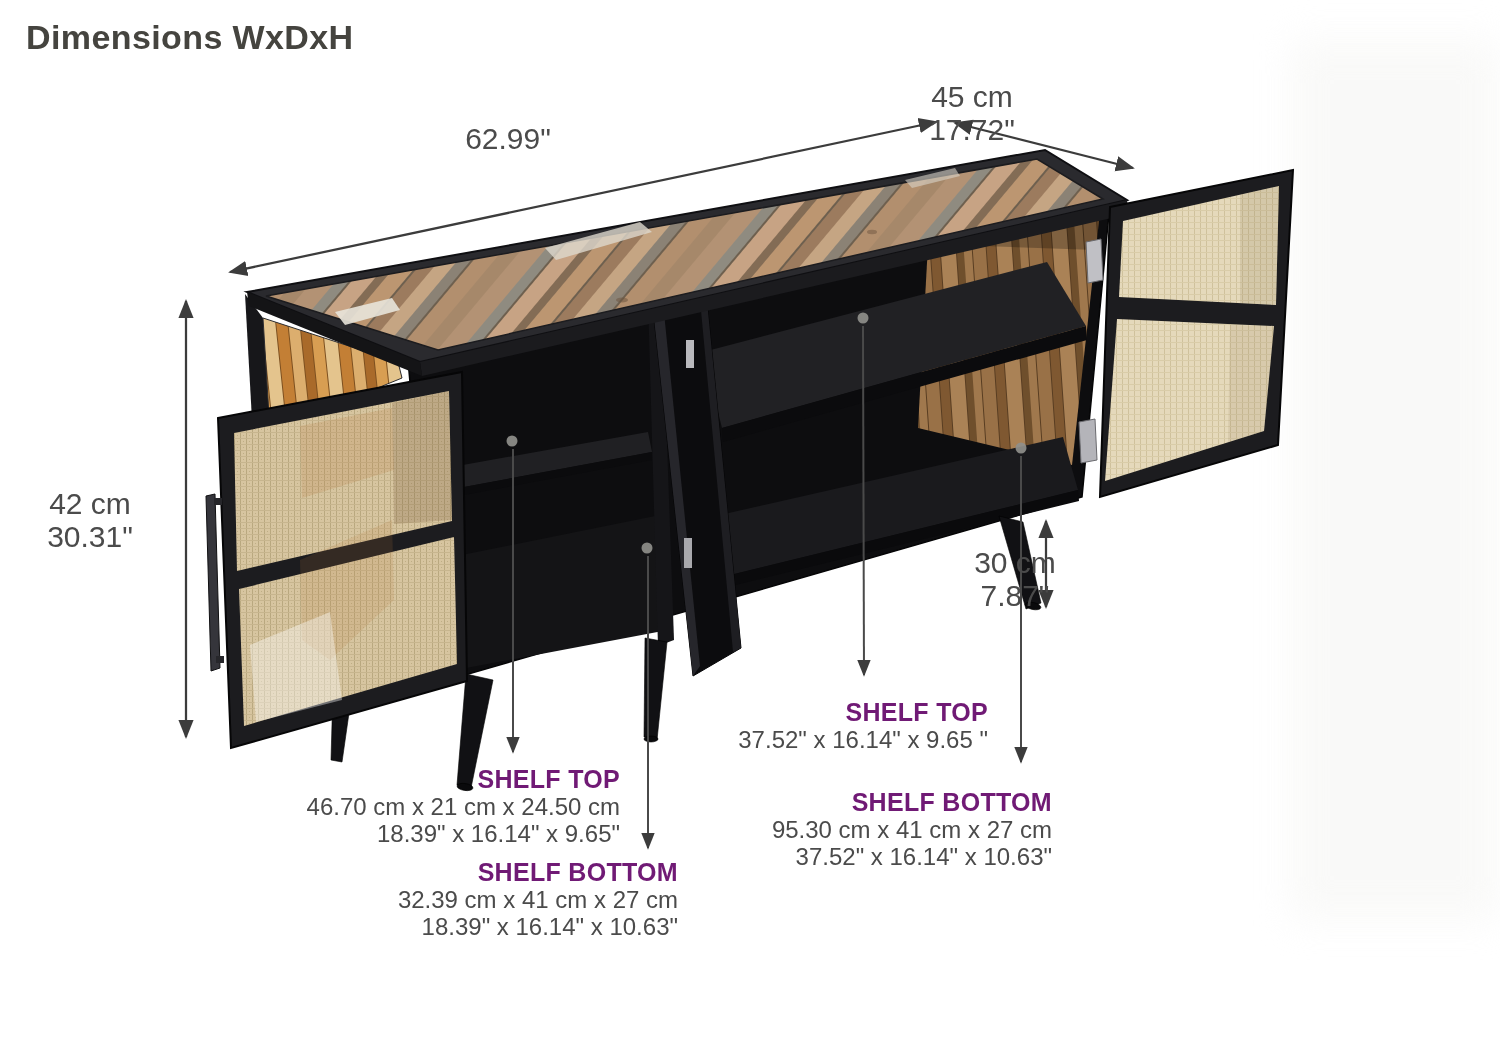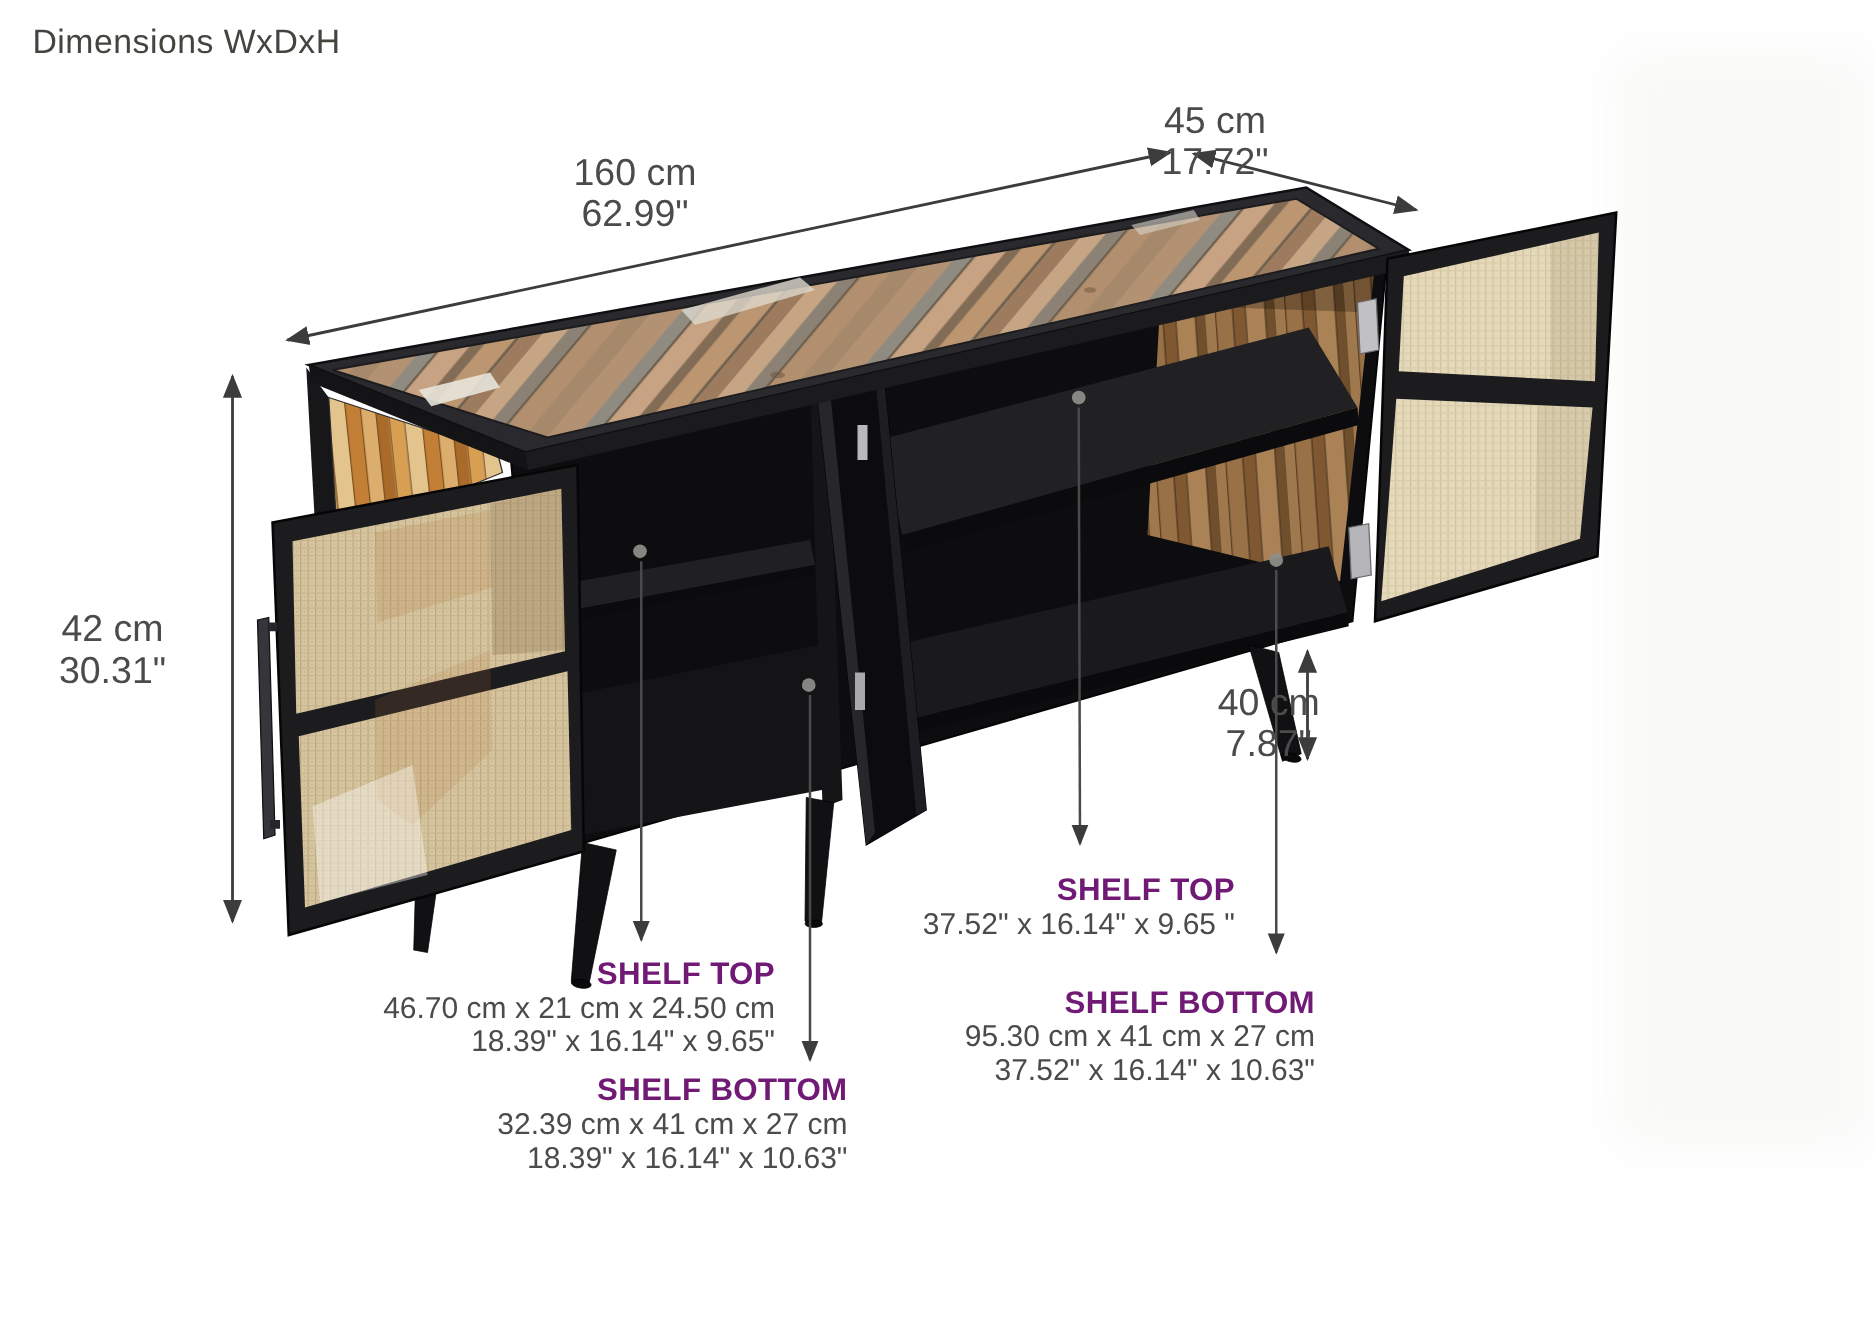--- a/index.html
+++ b/index.html
@@ -5,21 +5,21 @@
   html,body{margin:0;padding:0;background:#ffffff;}
   .canvas{
     position:relative;width:1500px;height:1061px;overflow:hidden;
     background:#ffffff;
     font-family:"Liberation Sans",sans-serif;
   }
   .bg-wash{position:absolute;left:1290px;top:40px;width:210px;height:880px;
     background:#f5f5f3;opacity:.55;filter:blur(18px);}
   svg{position:absolute;left:0;top:0;}
   .txt{position:absolute;color:#4a4a4a;}
-  .title{left:26px;top:18px;font-size:27px;letter-spacing:.4px;color:#45443f;}
+  .title{left:26px;top:18px;font-size:34px;letter-spacing:.4px;color:#45443f;font-weight:bold;}
   .dimgrp{text-align:center;font-size:30px;line-height:33px;color:#4b4b4b;}
   .t160{left:383px;top:122px;width:250px;}
   .t45{left:847px;top:80px;width:250px;}
   .t77{left:0px;top:487px;width:180px;}
   .t20{left:890px;top:546px;width:250px;}
   .shelfgrp{text-align:right;font-size:24px;line-height:27px;color:#4b4b4b;}
   .shelfgrp .b{font-size:25px;font-weight:700;color:#701a75;letter-spacing:.3px;}
   .sLT{left:270px;top:766px;width:350px;}
   .sLB{left:328px;top:859px;width:350px;}
   .sRT{left:638px;top:699px;width:350px;}
@@ -194,36 +194,35 @@
       <circle cx="512" cy="441" r="5.5"></circle>
       <circle cx="647" cy="548" r="5.5"></circle>
       <circle cx="863" cy="318" r="5.5"></circle>
       <circle cx="1021" cy="448" r="5.5"></circle>
     </g>
   </svg>
 
   <div class="txt title">Dimensions WxDxH</div>
 
   <div class="txt dimgrp t160">
-    <div>160 cm</div>
     <div>62.99"</div>
   </div>
 
   <div class="txt dimgrp t45">
     <div>45 cm</div>
     <div>17.72"</div>
   </div>
 
   <div class="txt dimgrp t77">
     <div>42 cm</div>
     <div>30.31"</div>
   </div>
 
   <div class="txt dimgrp t20">
-    <div>40 cm</div>
+    <div>30 cm</div>
     <div>7.87"</div>
   </div>
 
   <div class="txt shelfgrp sLT">
     <div class="b">SHELF TOP</div>
     <div>46.70 cm x 21 cm x 24.50 cm</div>
     <div>18.39" x 16.14" x 9.65"</div>
   </div>
 
   <div class="txt shelfgrp sLB">

